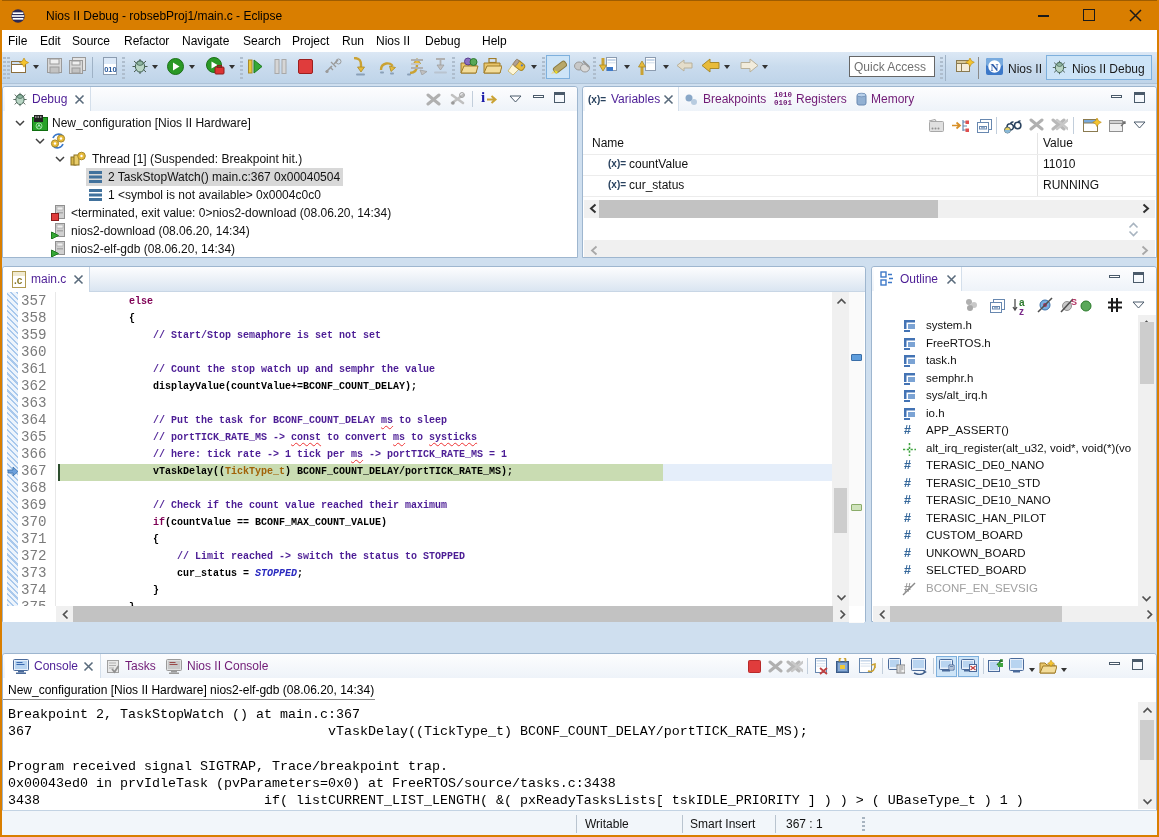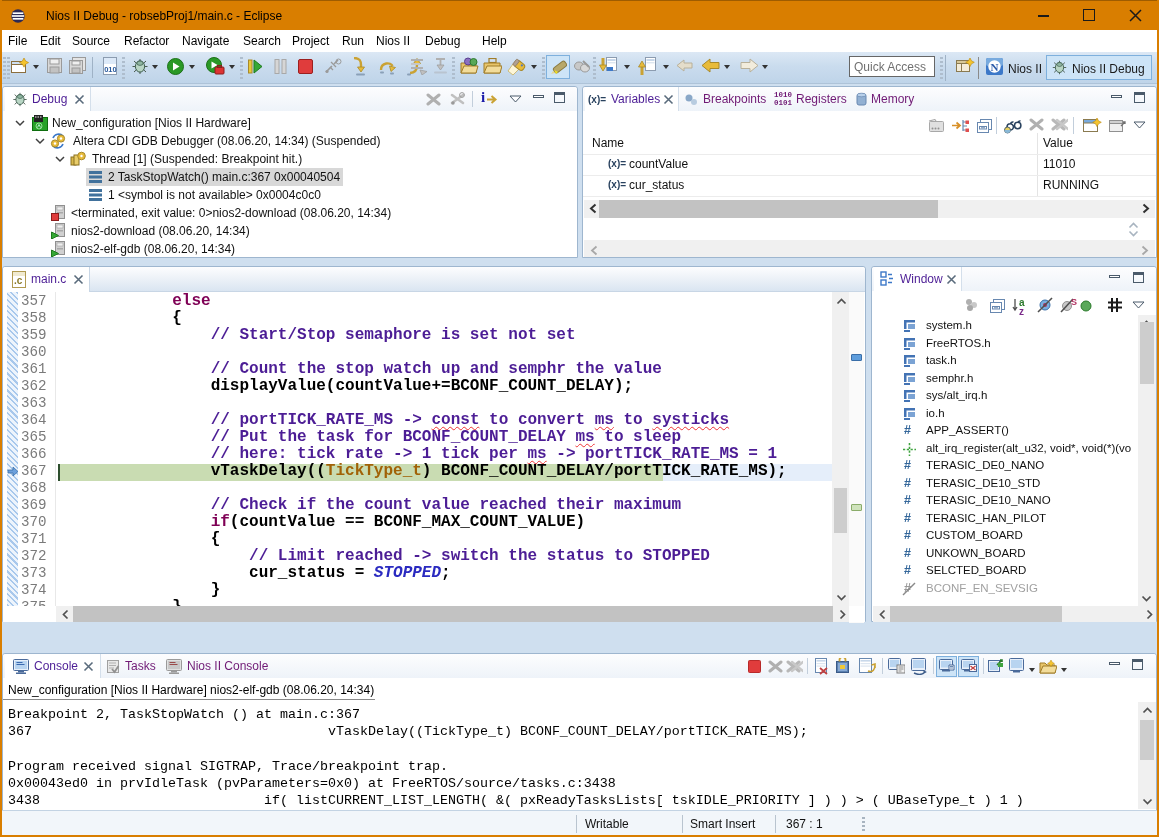--- a/index.html
+++ b/index.html
@@ -329,21 +329,20 @@
         <path d="M1 2 L5 6 L9 2" stroke="#404040" stroke-width="1.5" fill="none"></path>
       </svg>
     <svg class="abs" style="left:47px;top:1px" width="16" height="16">
         <path d="M3 5 A 6 6 0 0 1 13 3" fill="none" stroke="#3c78c8" stroke-width="1.6"></path>
         <path d="M13 11 A 6 6 0 0 1 3 13" fill="none" stroke="#3c78c8" stroke-width="1.6"></path>
         <circle cx="5" cy="10.5" r="3.6" fill="#e8bb3a" stroke="#a8892a"></circle>
         <circle cx="11" cy="5.5" r="3.6" fill="#e8bb3a" stroke="#a8892a"></circle>
         <circle cx="5" cy="10.5" r="1.2" fill="#fff"></circle>
         <circle cx="11" cy="5.5" r="1.2" fill="#fff"></circle>
       </svg>
-    <span class="abs" style="left:70px">Altera CDI GDB Debugger (08.06.20, 14:34) (Suspended)</span>
   </div>
   <div class="treerow" style="left:0;top:63px;width:570px">
     <svg class="abs" style="left:52px;top:5px" width="10" height="8">
         <path d="M1 2 L5 6 L9 2" stroke="#404040" stroke-width="1.5" fill="none"></path>
       </svg>
     <svg class="abs" style="left:67px;top:1px" width="16" height="16">
         <rect x="1" y="6" width="5" height="8" fill="#d8b84a" stroke="#8a7020"></rect>
         <rect x="4" y="4" width="5" height="10" fill="#e8cc6a" stroke="#8a7020"></rect>
         <circle cx="11.5" cy="5" r="3.8" fill="#e8bb3a" stroke="#a8892a"></circle>
         <circle cx="11.5" cy="5" r="1.2" fill="#fff"></circle>
@@ -545,30 +544,30 @@
 367
 368
 369
 370
 371
 372
 373
 374
 375</div>
 
-  <div class="abs mono" id="code" style="left:54px;top:26px;font-size:16px;line-height:17px;color:#000;font-weight:bold">
+  <div class="abs mono" id="code" style="left:54px;top:26px;font-size:10px;line-height:17px;color:#000;font-weight:bold">
 <div class="codeline">            <span class="kw">else</span></div>
 <div class="codeline">            {</div>
 <div class="codeline">                <span class="cmt">// Start/Stop semaphore is set not set</span></div>
 <div class="codeline"> </div>
 <div class="codeline">                <span class="cmt">// Count the stop watch up and semphr the value</span></div>
 <div class="codeline">                displayValue(countValue+=BCONF_COUNT_DELAY);</div>
 <div class="codeline"> </div>
+<div class="codeline">                <span class="cmt">// Put the task for BCONF_COUNT_DELAY <span class="sq">ms</span> to sleep</span></div>
 <div class="codeline">                <span class="cmt">// portTICK_RATE_MS -&gt; <span class="sq">const</span> to convert <span class="sq">ms</span> to <span class="sq">systicks</span></span></div>
-<div class="codeline">                <span class="cmt">// Put the task for BCONF_COUNT_DELAY <span class="sq">ms</span> to sleep</span></div>
 <div class="codeline">                <span class="cmt">// here: tick rate -&gt; 1 tick per <span class="sq">ms</span> -&gt; portTICK_RATE_MS = 1</span></div>
 <div class="codeline">                vTaskDelay((<span class="typ">TickType_t</span>) BCONF_COUNT_DELAY/portTICK_RATE_MS);</div>
 <div class="codeline"> </div>
 <div class="codeline">                <span class="cmt">// Check if the count value reached their maximum</span></div>
 <div class="codeline">                <span class="kw">if</span>(countValue == BCONF_MAX_COUNT_VALUE)</div>
 <div class="codeline">                {</div>
 <div class="codeline">                    <span class="cmt">// Limit reached -&gt; switch the status to STOPPED</span></div>
 <div class="codeline">                    cur_status = <span class="enu">STOPPED</span>;</div>
 <div class="codeline">                }</div>
 <div class="codeline">            }</div>
@@ -598,21 +597,21 @@
 </div>
 
 <div class="panel" id="outlinepanel" style="left:871px;top:266px;width:286px;height:356px">
   <div class="abs" style="left:0;top:0;width:284px;height:24px;background:linear-gradient(#fdfdfe,#eef3f9);border-radius:3px 3px 0 0"></div>
   <div class="abs" style="left:2px;top:0;width:88px;height:24px;background:#fff;border-right:1px solid #d4dfeb;border-radius:3px 0 0 0"></div>
   <svg class="abs" style="left:8px;top:4px" width="16" height="16">
       <rect x="1" y="1" width="5" height="5" fill="none" stroke="#3c78c8" stroke-width="1.4"></rect>
       <rect x="1" y="9" width="5" height="5" fill="none" stroke="#3c78c8" stroke-width="1.4"></rect>
       <path d="M8 3.5 L12 3.5 M8 11.5 L12 11.5 M9 7.5 L13 7.5" stroke="#3c78c8" stroke-width="1.4"></path>
     </svg>
-  <div class="abs tabtxt" style="left:28px;top:5px">Window</div>
+  <div class="abs tabtxt" style="left:28px;top:5px">Outline</div>
   <svg class="abs" style="left:74px;top:7px" width="11" height="11">
       <path d="M1.5 1.5 L9.5 9.5 M9.5 1.5 L1.5 9.5" stroke="#5a6b7c" stroke-width="1.6"></path>
     </svg>
   <div class="abs" style="left:237px;top:8px;width:11px;height:3px;border:1px solid #4a5a6a;background:#fff"></div>
   <div class="abs" style="left:261px;top:5px;width:11px;height:11px;border:1px solid #4a5a6a"></div>
   <div class="abs" style="left:261px;top:5px;width:11px;height:3px;background:#4a5a6a"></div>
 
   <svg class="abs" style="left:92px;top:31px" width="16" height="14">
       <circle cx="5" cy="4" r="3" fill="#b0b0b0"></circle>
       <circle cx="10" cy="7" r="3" fill="#c8c8c8"></circle>

